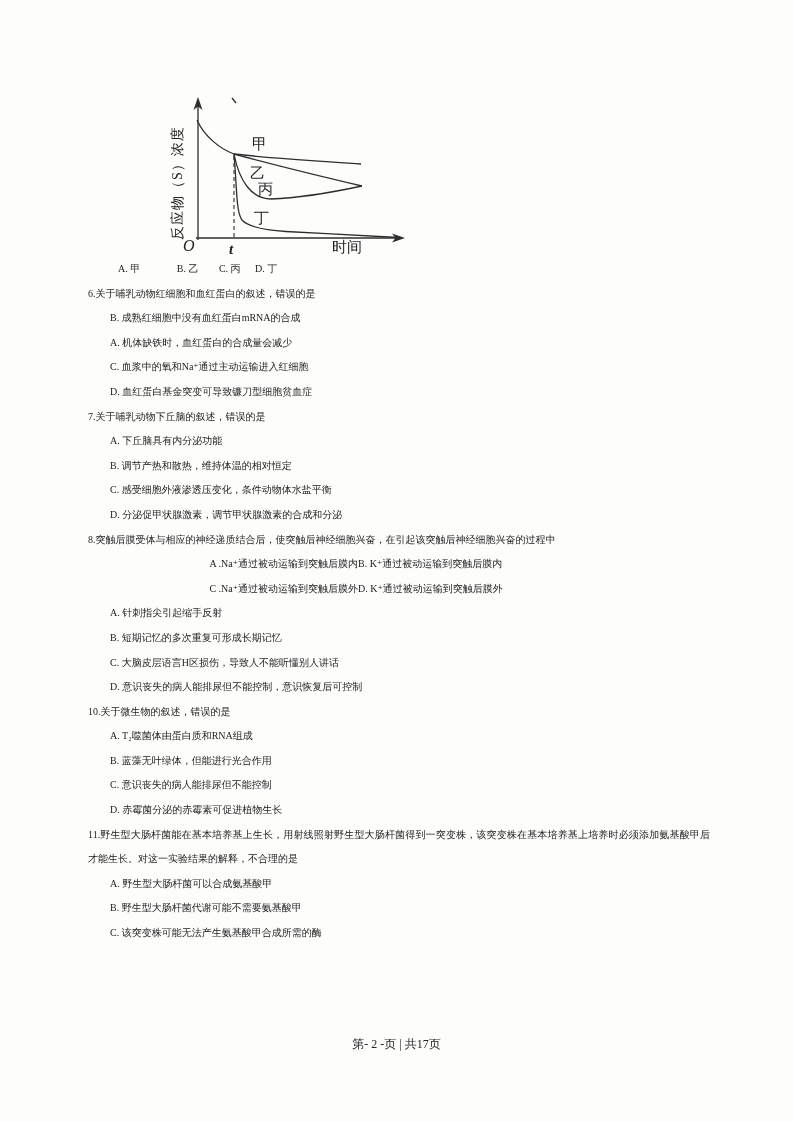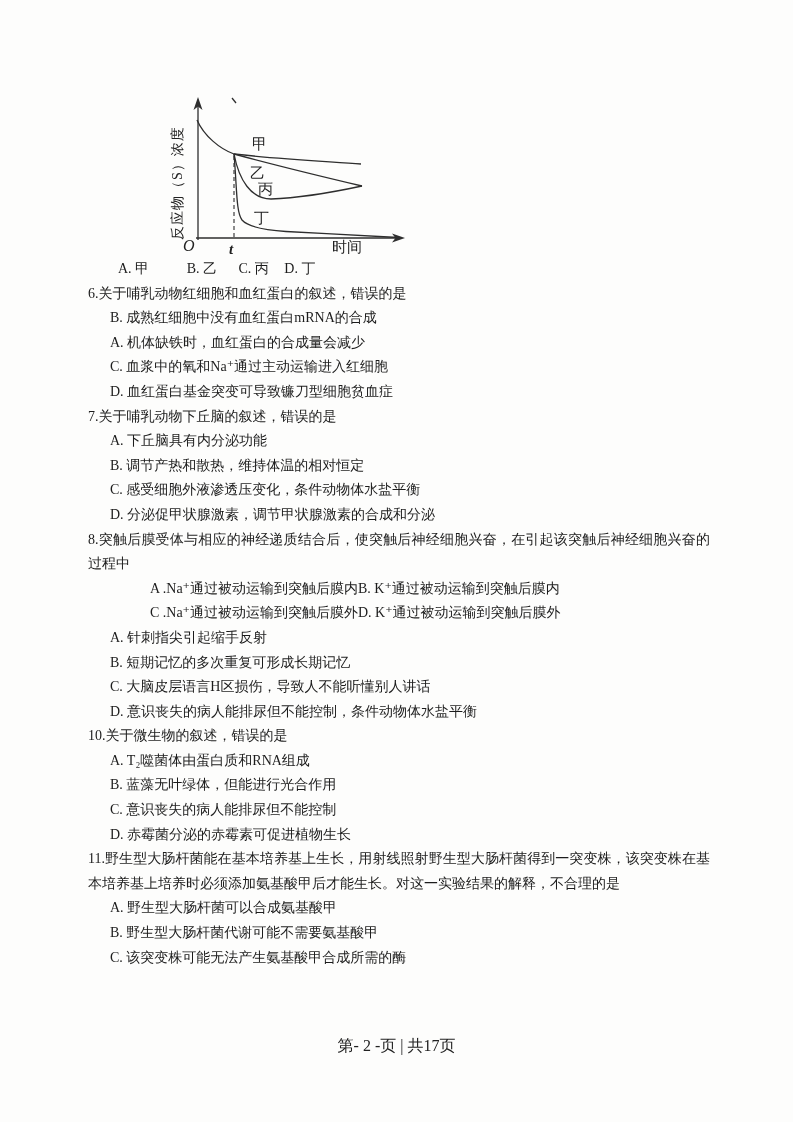--- a/index.html
+++ b/index.html
@@ -6,35 +6,35 @@
   .page {
     position:relative; width:793px; height:1122px; margin:0 auto;
     background:#fdfdfc; overflow:hidden;
     color:#1c1c1c;
     font-family:"Liberation Serif","DejaVu Serif",serif;
   }
   .figure { position:absolute; left:148px; top:90px; width:280px; height:178px; }
   .figure svg text { fill:#222; font-family:"Liberation Serif","DejaVu Serif",serif; }
   .content {
     position:absolute; left:88px; top:257px; width:622px;
-    font-size:14px; line-height:24.6px; text-align:justify;
+    font-size:10px; line-height:24.6px; text-align:justify;
   }
   .content p { margin:0; }
   .answer-row { padding-left:30px; text-align:left; }
   .answer-row span { display:inline-block; }
   .answer-row span + span { margin-left:0; }
   .answer-row .gap-a { margin-right:34px; }
   .answer-row .gap-b { margin-right:18px; }
   .answer-row .gap-c { margin-right:12px; }
   .opt { padding-left:22px; text-align:left; }
   .opt-grid { padding-left:22px; display:flex; text-align:right; }
   .opt-grid .col1 { width:248px; flex:none; }
   .footer {
     position:absolute; left:0; top:1036px; width:100%;
-    text-align:center; font-size:16px; color:#222;
+    text-align:center; font-size:12px; color:#222;
   }
 </style>
 </head>
 <body>
 
 <div class="page">
 
   <div class="figure">
     <svg width="280" height="178" viewBox="0 0 280 178">
       <g stroke="#2e2e2e" stroke-width="1.3" fill="none">
@@ -105,21 +105,21 @@
       <p class="opt-grid">
         <span class="col1">C .Na⁺通过被动运输到突触后膜外</span>
         <span>D. K⁺通过被动运输到突触后膜外</span>
       </p>
     </div>
 
     <div>
       <p class="opt">A. 针刺指尖引起缩手反射</p>
       <p class="opt">B. 短期记忆的多次重复可形成长期记忆</p>
       <p class="opt">C. 大脑皮层语言H区损伤，导致人不能听懂别人讲话</p>
-      <p class="opt">D. 意识丧失的病人能排尿但不能控制，条件动物体水盐平衡</p>
+      <p class="opt">D. 意识丧失的病人能排尿但不能控制，意识恢复后可控制</p>
     </div>
 
     <div>
       <p>10.关于微生物的叙述，错误的是</p>
       <p class="opt">A. T₂噬菌体由蛋白质和RNA组成</p>
       <p class="opt">B. 蓝藻无叶绿体，但能进行光合作用</p>
       <p class="opt">C. 意识丧失的病人能排尿但不能控制</p>
       <p class="opt">D. 赤霉菌分泌的赤霉素可促进植物生长</p>
     </div>
 

